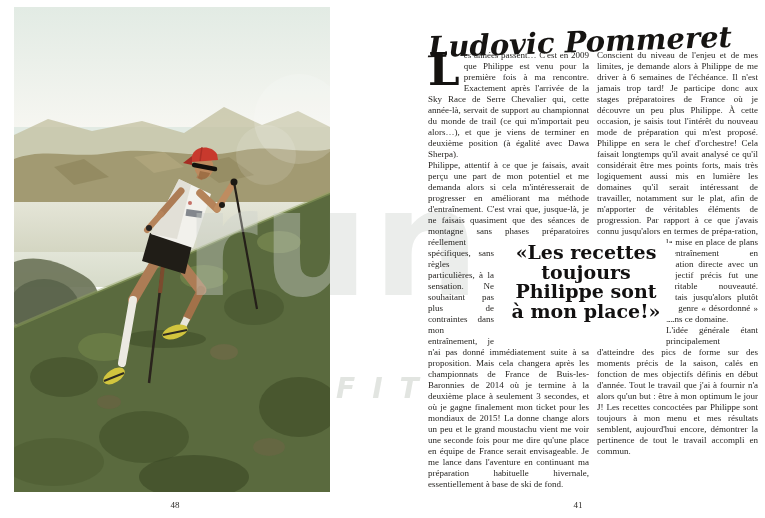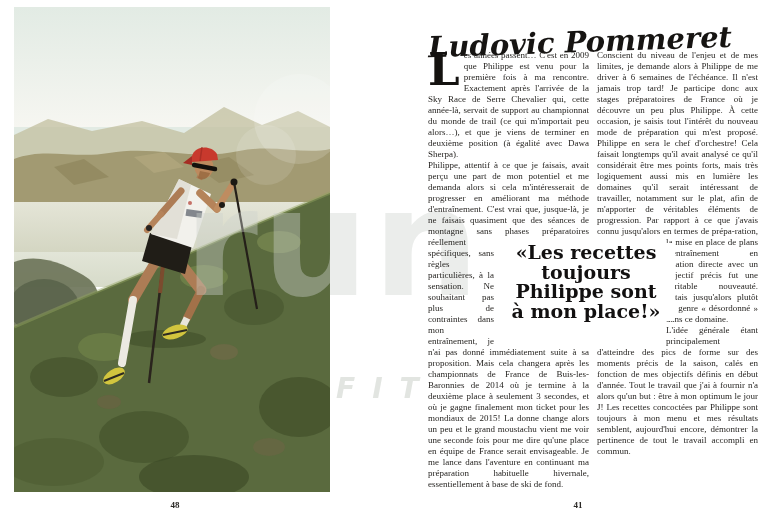--- a/index.html
+++ b/index.html
@@ -29,21 +29,21 @@
            line-height:37px;padding:1px 4px 0 0;color:#141210;}
   .cut-right{float:right;width:90px;height:106px;margin-left:5px;}
   .cut-left{float:left;width:64px;height:100px;margin-right:5px;}
   
   .quote{position:absolute;left:497px;top:243px;width:178px;z-index:4;background:#ffffff;
          text-align:center;font-family:"DejaVu Serif",serif;font-weight:bold;font-size:19px;
          line-height:19.5px;color:#121010;}
   .quote span{display:block;}
   
   .pagenum{position:absolute;top:500px;width:30px;z-index:3;text-align:center;
-           font-weight:bold;font-size:9px;color:#2b2926;}
+           font-weight:normal;font-size:9px;color:#2b2926;}
   .pn-left{left:160px;}
   .pn-right{left:563px;}
 </style>
 </head>
 <body>
 
 <div class="spread">
 
   <svg class="photo" viewBox="0 0 316 485" role="img" aria-label="Trail runner with backwards red cap, sunglasses and white France jersey climbing a steep grassy mountain slope with poles">
     <defs>

